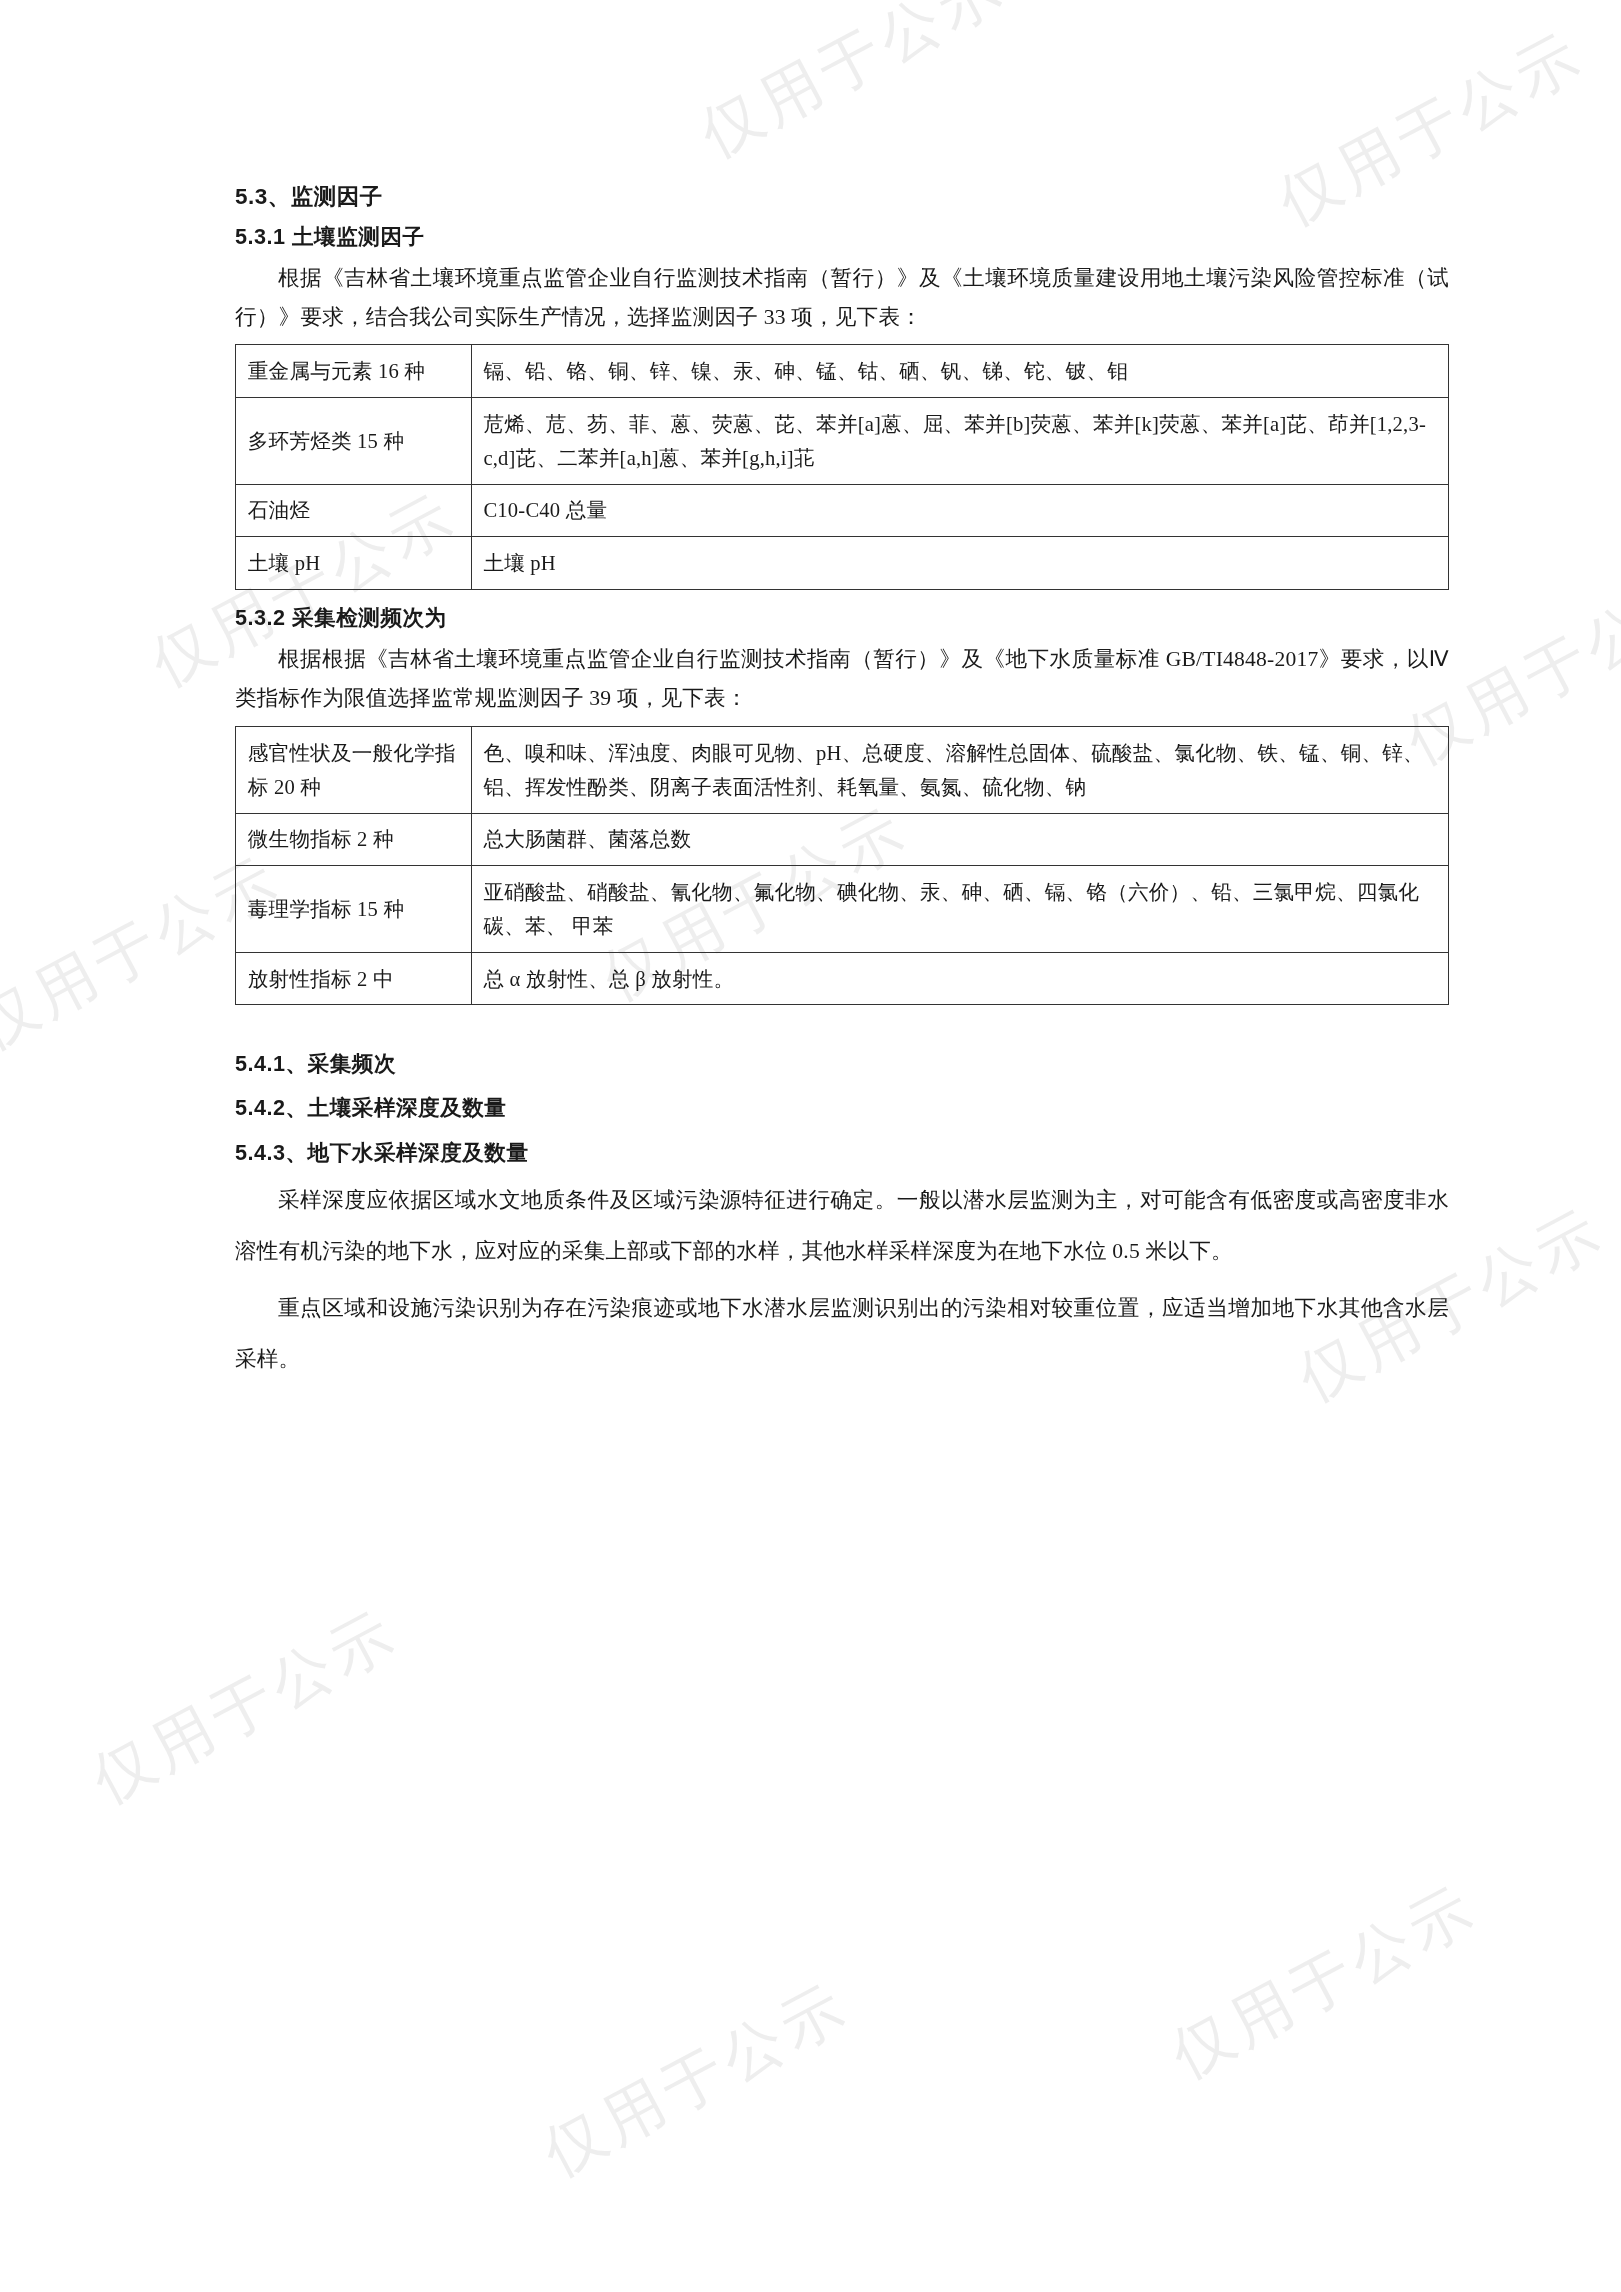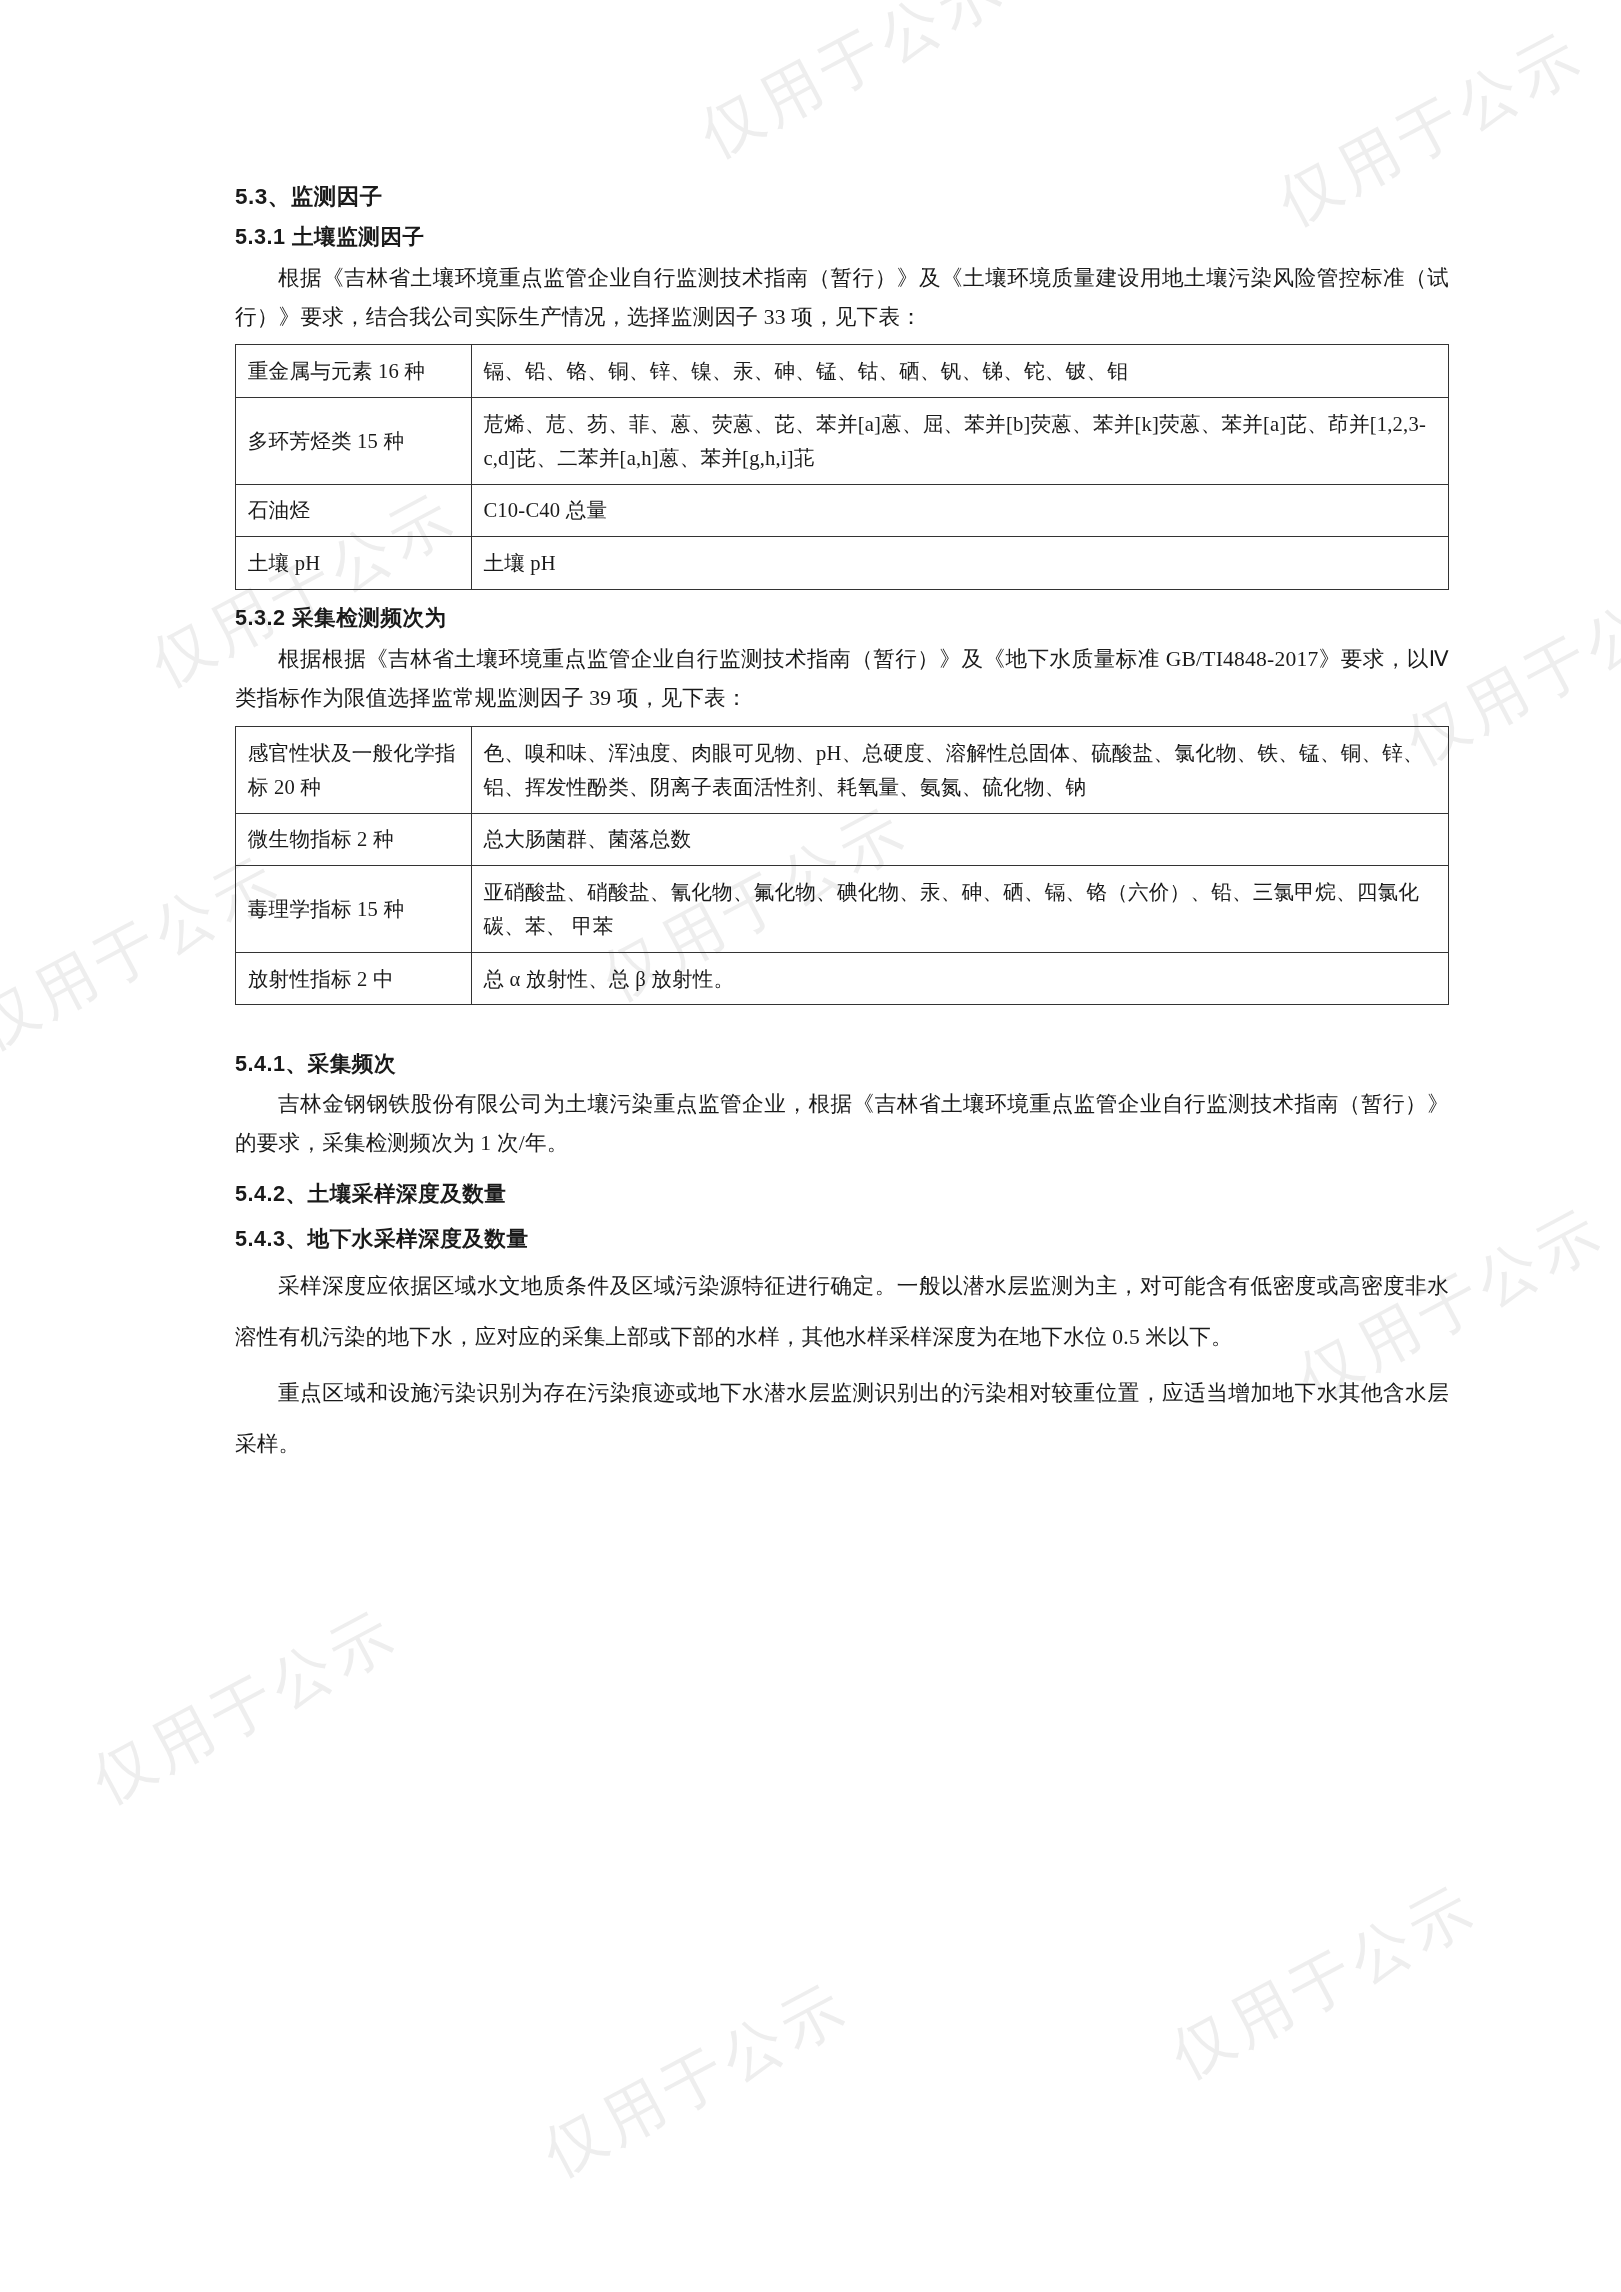--- a/index.html
+++ b/index.html
@@ -152,21 +152,20 @@
         <tr>
           <td class="cat">放射性指标 2 中</td>
           <td>总 α 放射性、总 β 放射性。</td>
         </tr>
       </tbody>
     </table>
 
     <div class="spacer-lg"></div>
 
     <h4 class="h4" style="margin-top:4px;">5.4.1、采集频次</h4>
-    <p class="para">吉林金钢钢铁股份有限公司为土壤污染重点监管企业，根据《吉林省土壤环境重点监管企业自行监测技术指南（暂行）》的要求，采集检测频次为 1 次/年。</p>
 
     <h4 class="h4">5.4.2、土壤采样深度及数量</h4>
 
     <h4 class="h4">5.4.3、地下水采样深度及数量</h4>
     <p class="para loose">采样深度应依据区域水文地质条件及区域污染源特征进行确定。一般以潜水层监测为主，对可能含有低密度或高密度非水溶性有机污染的地下水，应对应的采集上部或下部的水样，其他水样采样深度为在地下水位 0.5 米以下。</p>
     <p class="para loose">重点区域和设施污染识别为存在污染痕迹或地下水潜水层监测识别出的污染相对较重位置，应适当增加地下水其他含水层采样。</p>
 
   </div>
 </div>
 

